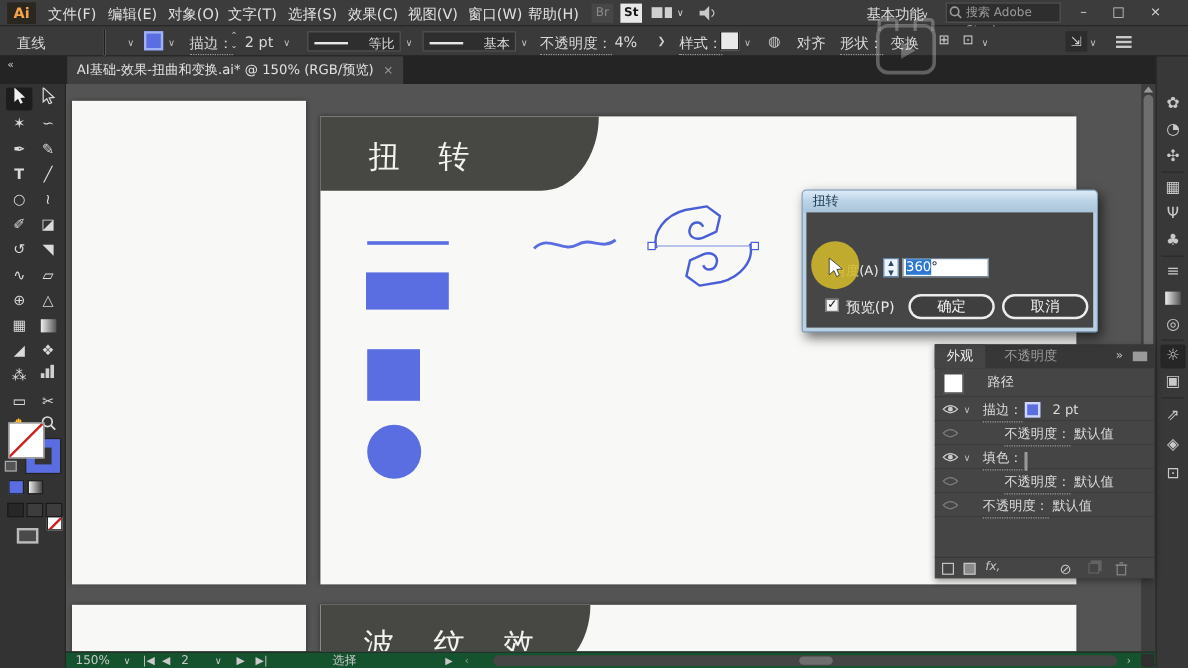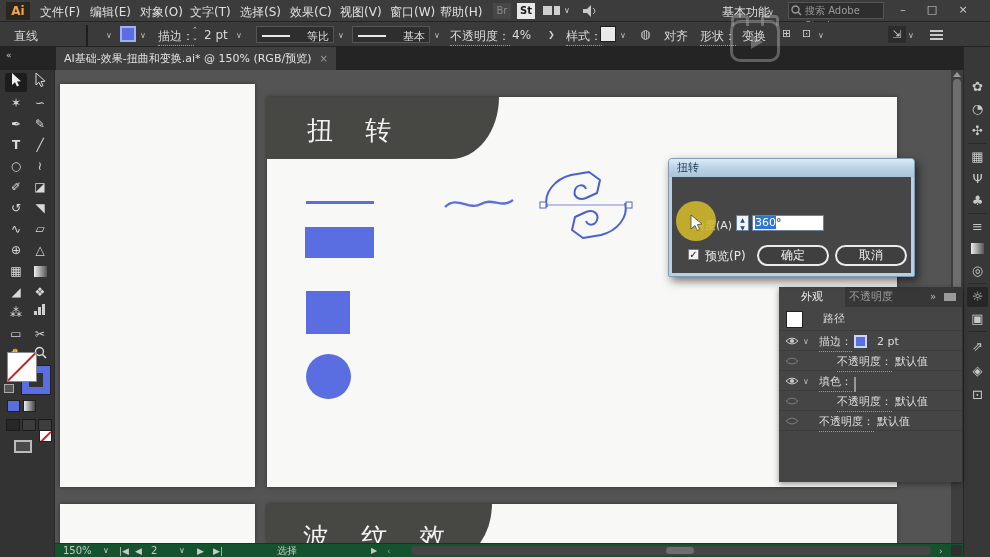--- a/index.html
+++ b/index.html
@@ -62,21 +62,21 @@
   #angle-input .deg { color:#222; }
   #spinner { position:absolute; left:64px; top:38px; width:13px; height:16px; background:#eef4fa; border:1px solid #5c86ac; }
   #spinner i { display:block; font-style:normal; font-size:6px; line-height:8px; text-align:center; color:#274b66; }
   #highlight-circle { position:absolute; left:4px; top:24px; width:40px; height:40px; border-radius:50%;
     background:#d3b92c; opacity:.88; }
 
   
   #apanel { left:779px; top:287px; width:183px; height:195px; background:#454545; z-index:20;
     box-shadow:0 2px 6px rgba(0,0,0,.4); }
   #apanel-tabs { position:absolute; left:0; top:0; right:0; height:20px; background:#373737; }
-  .ptab { position:absolute; top:0; height:20px; font-size:11px; line-height:20px; padding:0 22px; }
+  .ptab { position:absolute; top:0; height:20px; font-size:11px; line-height:20px; padding:0 10px; }
   .prow { position:absolute; left:0; right:0; height:19px; border-bottom:1px solid #3c3c3c;
     font-size:11px; color:#dcdcdc; line-height:19px; }
   .eye { position:absolute; left:6px; top:4px; }
   .chev { position:absolute; left:24px; top:0; color:#bbb; font-size:8px; }
   #apanel-bottom { position:absolute; left:0; bottom:0; right:0; height:18px; border-top:1px solid #3a3a3a;
     color:#c5c5c5; font-size:10px; }
   .none-sw { background:#fff; position:relative; overflow:hidden; }
   .none-sw i { position:absolute; left:-20%; top:45%; width:140%; height:2px; background:#cc1f1f;
     transform:rotate(-45deg); }
 
@@ -371,20 +371,32 @@
     <span class="abs" style="left:116px">默认值</span>
   </div>
 
   <div class="prow" style="top:125px">
     <svg class="eye" style="opacity:.4" width="14" height="10">
         <path d="M1,5 Q7,-1 13,5 Q7,11 1,5 Z" fill="none" stroke="#ccc"></path>
       </svg>
     <span class="abs ulink" style="left:40px">不透明度：</span>
     <span class="abs" style="left:98px">默认值</span>
   </div>
+  <div id="apanel-bottom">
+    <span class="abs" style="left:6px;top:4px;width:10px;height:10px;border:1px solid #c5c5c5"></span>
+    <span class="abs" style="left:24px;top:4px;width:10px;height:10px;border:1px solid #c5c5c5;background:#8a8a8a"></span>
+    <span class="abs" style="left:42px;top:2px;font-style:italic">fx,</span>
+    <span class="abs" style="left:104px;top:2px;font-size:12px">⊘</span>
+    <span class="abs" style="left:128px;top:4px;width:9px;height:9px;border:1px solid #777;box-shadow:2px -2px 0 #777;opacity:.6"></span>
+    <svg class="abs" style="left:150px;top:3px;opacity:.55" width="11" height="12">
+      <rect x="2" y="3" width="7" height="8" fill="none" stroke="#bbb"></rect>
+        <line x1="0.5" y1="3" x2="10.5" y2="3" stroke="#bbb"></line>
+        <line x1="4" y1="1" x2="7" y2="1" stroke="#bbb"></line>
+    </svg>
+  </div>
 </div>
 
 <div id="dock" class="abs">
   <div class="dock-icon" style="top:30px">✿</div>
   <div class="dock-icon" style="top:52px">◔</div>
   <div class="dock-icon" style="top:74px">✣</div>
   <div class="dock-sep" style="top:96px"></div>
   <div class="dock-icon" style="top:100px">▦</div>
   <div class="dock-icon" style="top:122px">Ψ</div>
   <div class="dock-icon" style="top:144px">♣</div>

